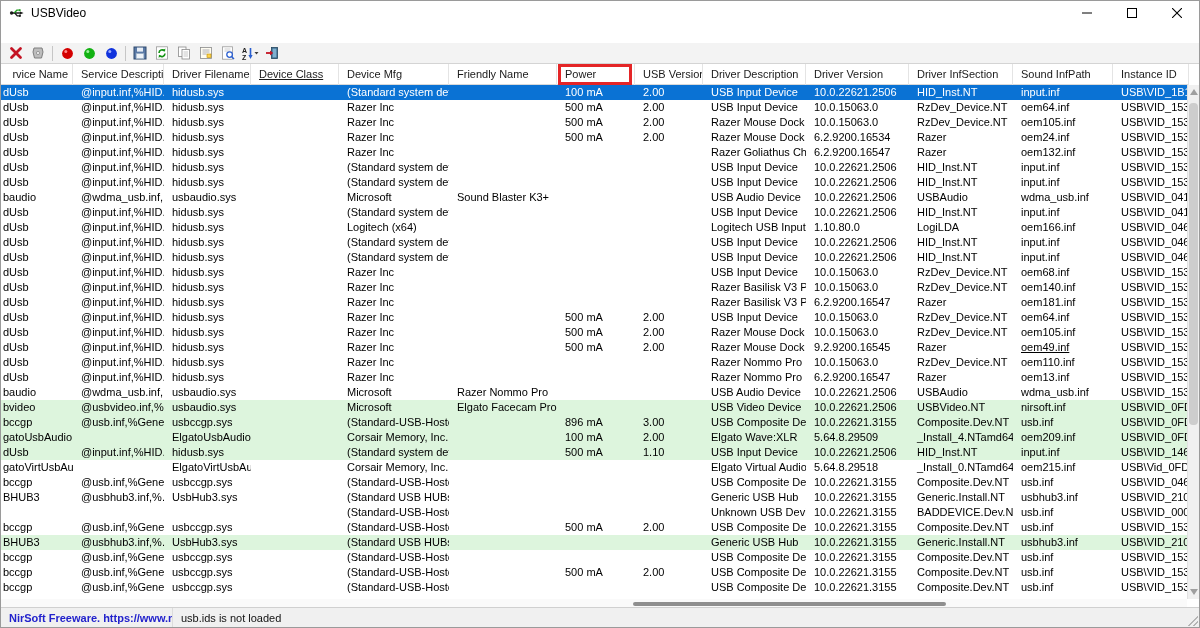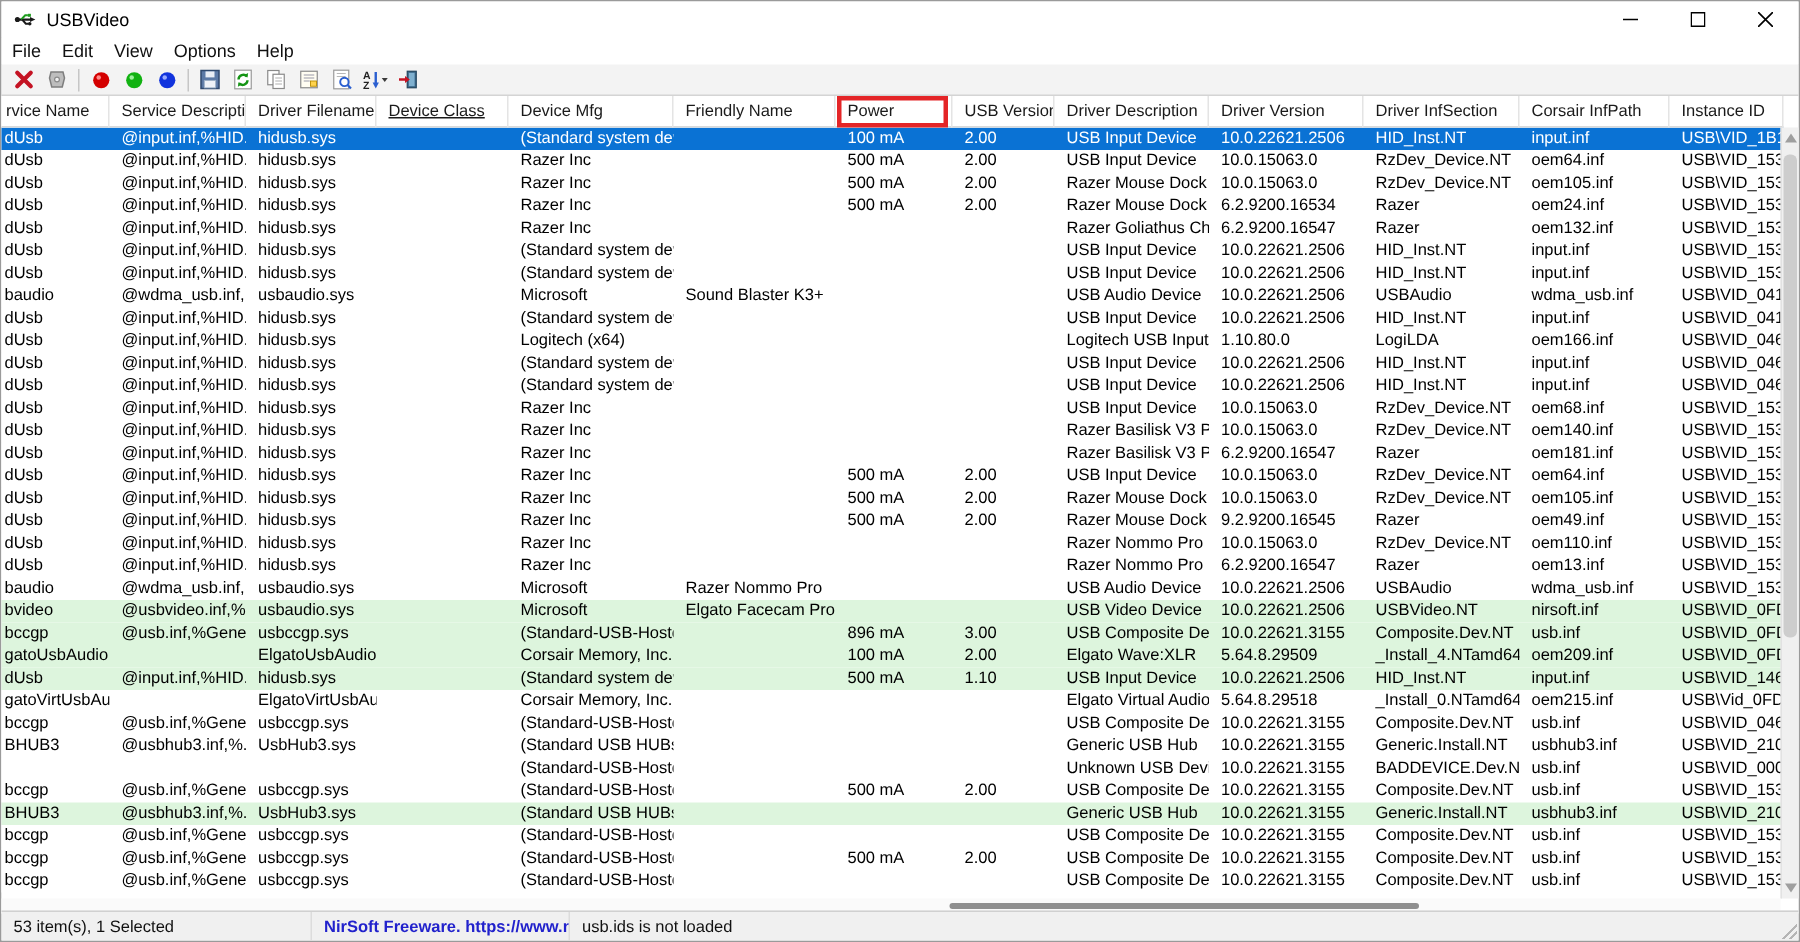--- a/index.html
+++ b/index.html
@@ -102,27 +102,20 @@
           </svg>
       </div>
       <div class="wbtn">
         <svg width="10" height="10" viewBox="0 0 10 10">
             <path d="M0 0 L10 10 M10 0 L0 10" stroke="#000" stroke-width="1.1"></path>
           </svg>
       </div>
     </div>
   </div>
 
-  <div class="menubar" id="menubar">
-      <span class="menu-item">File</span>
-      <span class="menu-item">Edit</span>
-      <span class="menu-item">View</span>
-      <span class="menu-item">Options</span>
-      <span class="menu-item">Help</span>
-    </div>
 
   <div class="toolbar">
     <div class="tbtn">
       <svg width="14" height="14" viewBox="0 0 14 14">
           <path d="M2.5 2.5 L11.5 11.5 M11.5 2.5 L2.5 11.5" stroke="#c41323" stroke-width="2.8" stroke-linecap="round"></path>
         </svg>
     </div>
     <div class="tbtn">
       <svg width="14" height="14" viewBox="0 0 14 14">
         <path d="M3 2 h8 l1 4 -1.5 6 h-7 L2 6 Z" fill="#bdbdbd" stroke="#7e7e7e" stroke-width="1"></path>
@@ -201,32 +194,32 @@
         <rect x="6.5" y="1.5" width="6" height="11" fill="#3d6b8e" stroke="#24465f" stroke-width="0.8"></rect>
         <rect x="7.6" y="2.6" width="3.8" height="8.8" fill="#7fb0cf"></rect>
         <path d="M1 7 H6" stroke="#c41323" stroke-width="1.8"></path>
         <path d="M5 4.6 L8.2 7 L5 9.4 Z" fill="#c41323"></path>
       </svg>
     </div>
   </div>
 
   <div class="grid">
     <div class="header-row" id="headerRow">
-        <div class="hcell" style="width: 72px;">rvice Name</div>
+        <div class="hcell" style="width: 72px; text-align: right;">rvice Name</div>
         <div class="hcell" style="width: 91px;">Service Descripti...</div>
         <div class="hcell" style="width: 87px;">Driver Filename</div>
         <div class="hcell" style="width: 88px; text-decoration: underline;">Device Class</div>
         <div class="hcell" style="width: 110px;">Device Mfg</div>
         <div class="hcell" style="width: 108px;">Friendly Name</div>
         <div class="hcell" style="width: 78px;">Power</div>
         <div class="hcell" style="width: 68px;">USB Version</div>
         <div class="hcell" style="width: 103px;">Driver Description</div>
         <div class="hcell" style="width: 103px;">Driver Version</div>
         <div class="hcell" style="width: 104px;">Driver InfSection</div>
-        <div class="hcell" style="width: 100px;">Corsair InfPath</div>
+        <div class="hcell" style="width: 100px;">Sound InfPath</div>
         <div class="hcell" style="width: 76px;">Instance ID</div>
       </div>
     <div class="red-box" id="redBox" style="left: 557px; width: 74px; border-color: rgb(228, 37, 39);"></div>
     <div class="rows" id="rows">
         <div class="row selected">
           <span class="cell" style="width: 72px;">dUsb</span>
           <span class="cell" style="width: 91px;">@input.inf,%HID...</span>
           <span class="cell" style="width: 87px;">hidusb.sys</span>
           <span class="cell" style="width: 88px;"></span>
           <span class="cell" style="width: 110px;">(Standard system devi...</span>
@@ -484,21 +477,21 @@
           <span class="cell" style="width: 91px;">@input.inf,%HID...</span>
           <span class="cell" style="width: 87px;">hidusb.sys</span>
           <span class="cell" style="width: 88px;"></span>
           <span class="cell" style="width: 110px;">Razer Inc</span>
           <span class="cell" style="width: 108px;"></span>
           <span class="cell" style="width: 78px;">500 mA</span>
           <span class="cell" style="width: 68px;">2.00</span>
           <span class="cell" style="width: 103px;">Razer Mouse Dock Pro</span>
           <span class="cell" style="width: 103px;">9.2.9200.16545</span>
           <span class="cell" style="width: 104px;">Razer</span>
-          <span class="cell" style="width: 100px;">oem49.inf</span>
+          <span class="cell" style="width: 100px; text-decoration: underline;">oem49.inf</span>
           <span class="cell" style="width: 76px;">USB\VID_1532&amp;</span>
         </div>
         <div class="row">
           <span class="cell" style="width: 72px;">dUsb</span>
           <span class="cell" style="width: 91px;">@input.inf,%HID...</span>
           <span class="cell" style="width: 87px;">hidusb.sys</span>
           <span class="cell" style="width: 88px;"></span>
           <span class="cell" style="width: 110px;">Razer Inc</span>
           <span class="cell" style="width: 108px;"></span>
           <span class="cell" style="width: 78px;"></span>
@@ -740,23 +733,20 @@
       <div class="varrow up"></div>
       <div class="vthumb"></div>
       <div class="varrow down"></div>
     </div>
     <div class="hscroll">
       <div class="hthumb"></div>
     </div>
   </div>
 
   <div class="statusbar">
-    <div class="sb-panel p1">
-      <span>53 item(s), 1 Selected</span>
-    </div>
     <div class="sb-panel p2">
       <span class="link">NirSoft Freeware.  https://www.nirsoft.net</span>
     </div>
     <div class="sb-panel p3">
       <span>usb.ids is not loaded</span>
     </div>
     <div class="resize-grip"></div>
   </div>
 
 </div>

